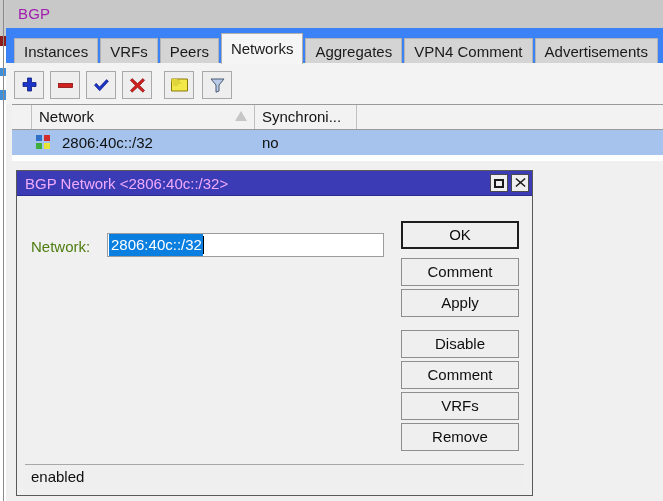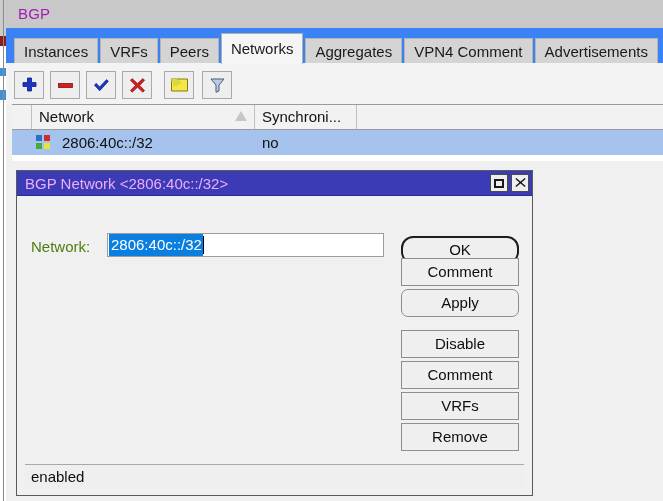--- a/index.html
+++ b/index.html
@@ -380,23 +380,23 @@
 
         <div class="lbl-network" style="top:42px;">Network:</div>
 
         <div class="net-input" style="top:37px;">
           <span class="sel">2806:40c::/32</span>
             <span class="caret"></span>
         </div>
 
 
         <div class="side-btns">
-          <div class="sbtn default" style="top:40px;border-radius:12px;">OK</div>
+          <div class="sbtn default" style="top:25px;">OK</div>
           <div class="sbtn" style="top:62px;">Comment</div>
-          <div class="sbtn" style="top:93px;border-radius:7px;">Apply</div>
+          <div class="sbtn" style="top:93px;">Apply</div>
           <div class="sbtn" style="top:134px;">Disable</div>
           <div class="sbtn" style="top:165px;">Comment</div>
           <div class="sbtn" style="top:196px;">VRFs</div>
           <div class="sbtn" style="top:227px;">Remove</div>
         </div>
 
       </div>
 
       <div class="statusbar">enabled</div>
     </div>

